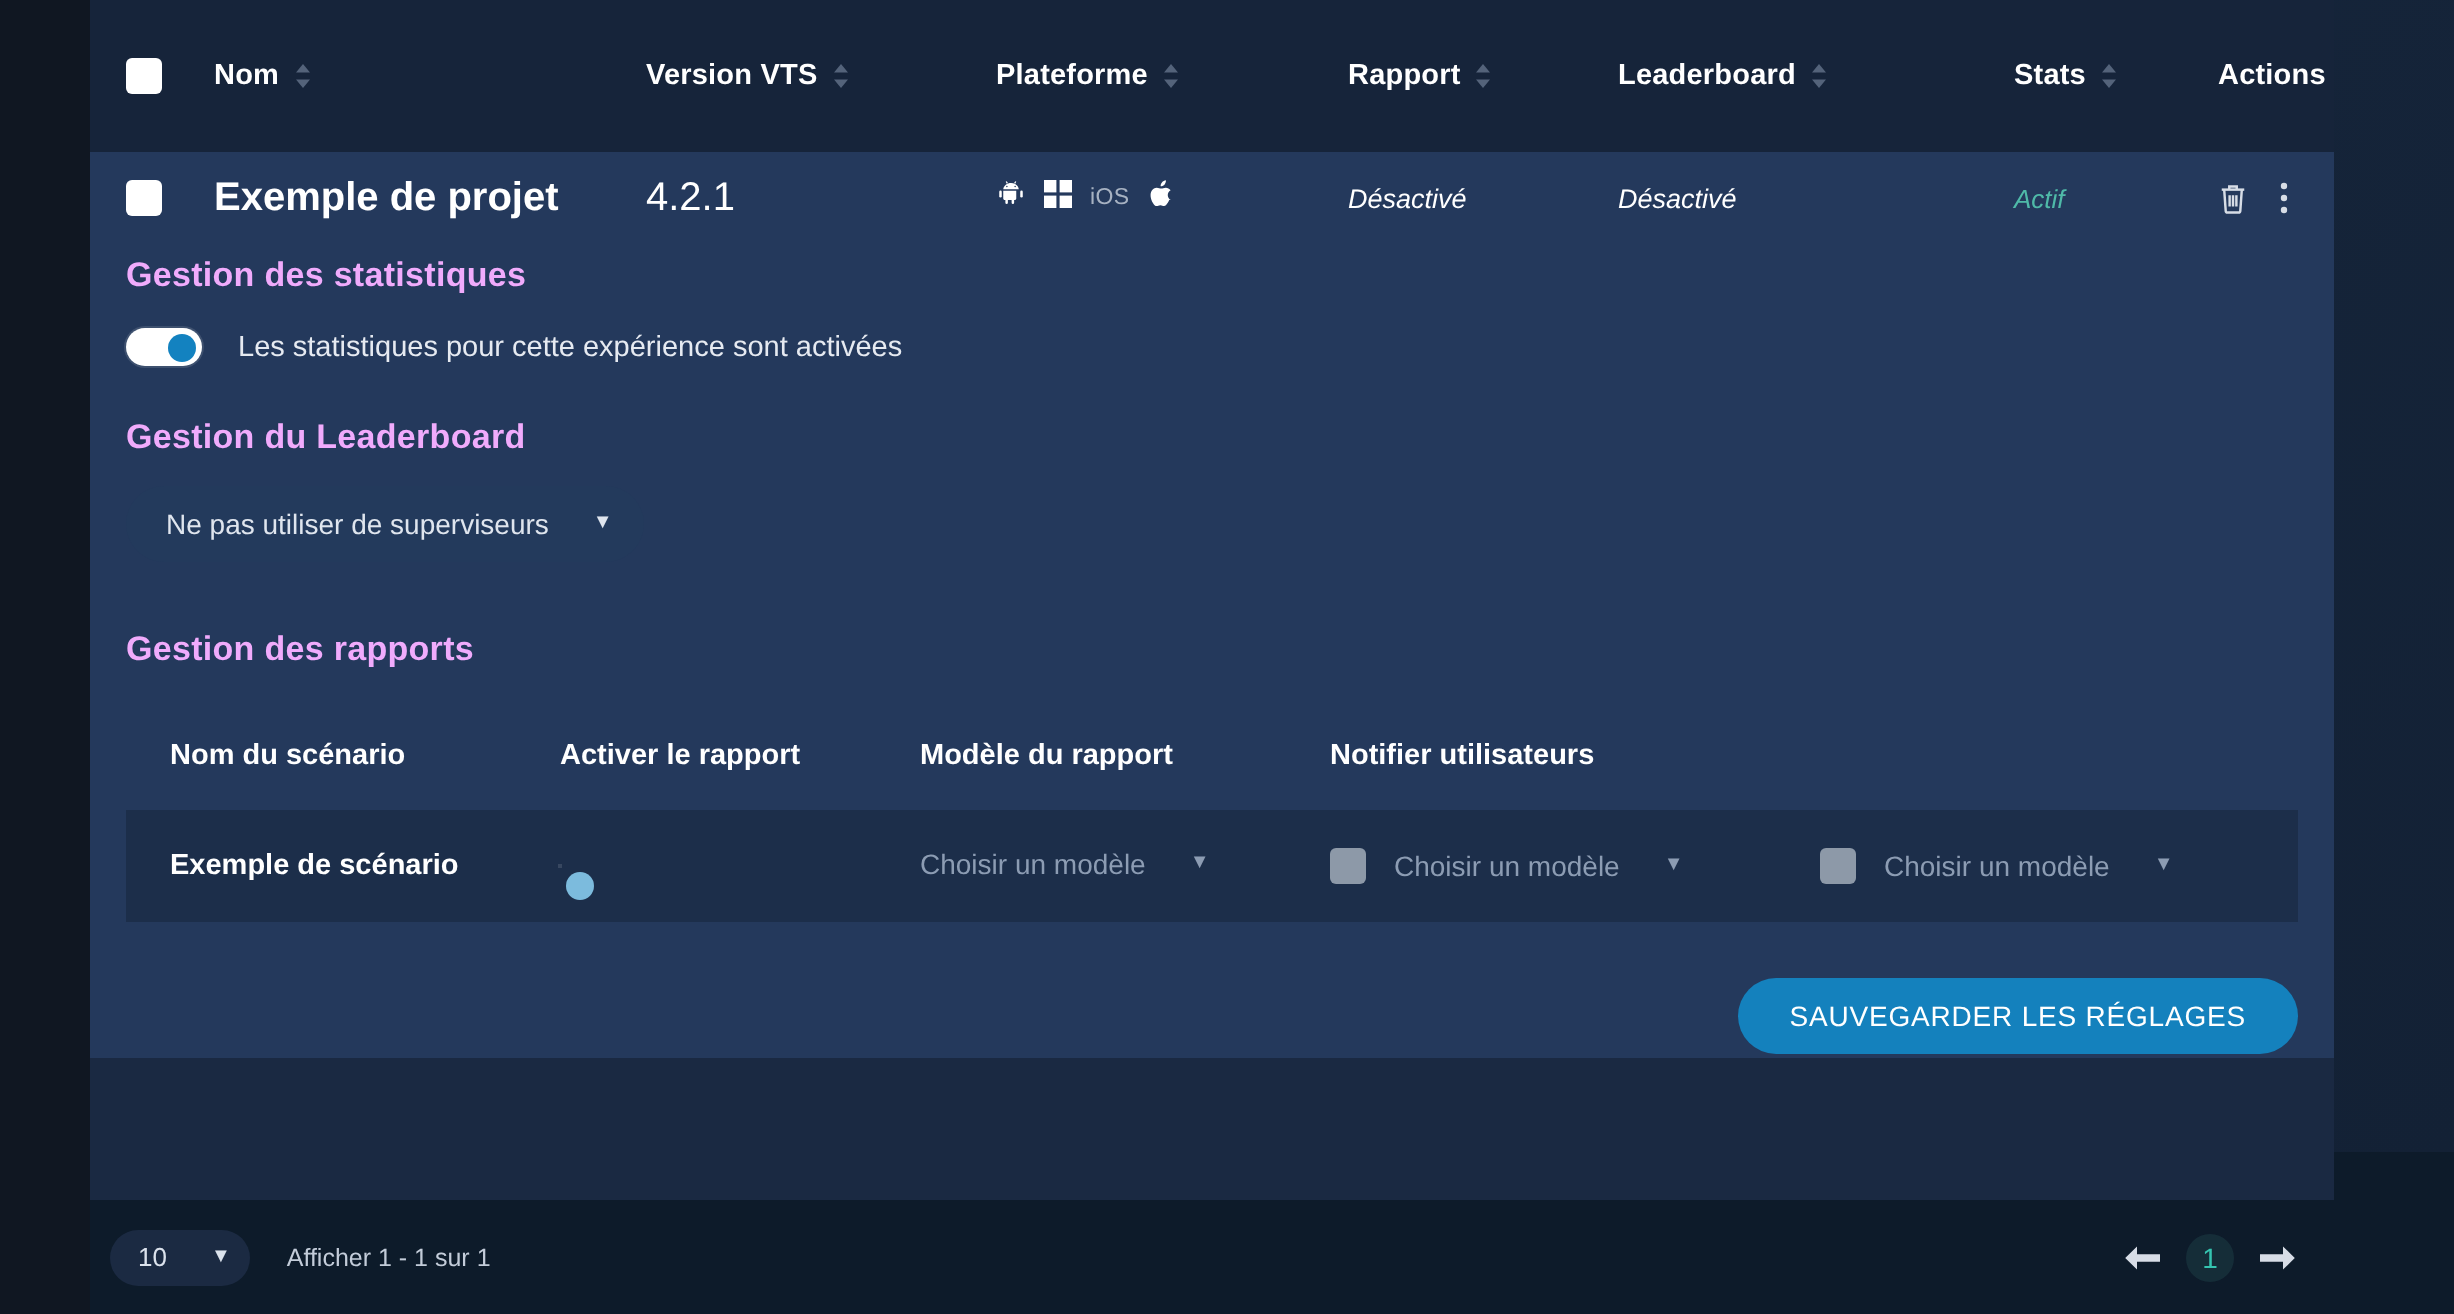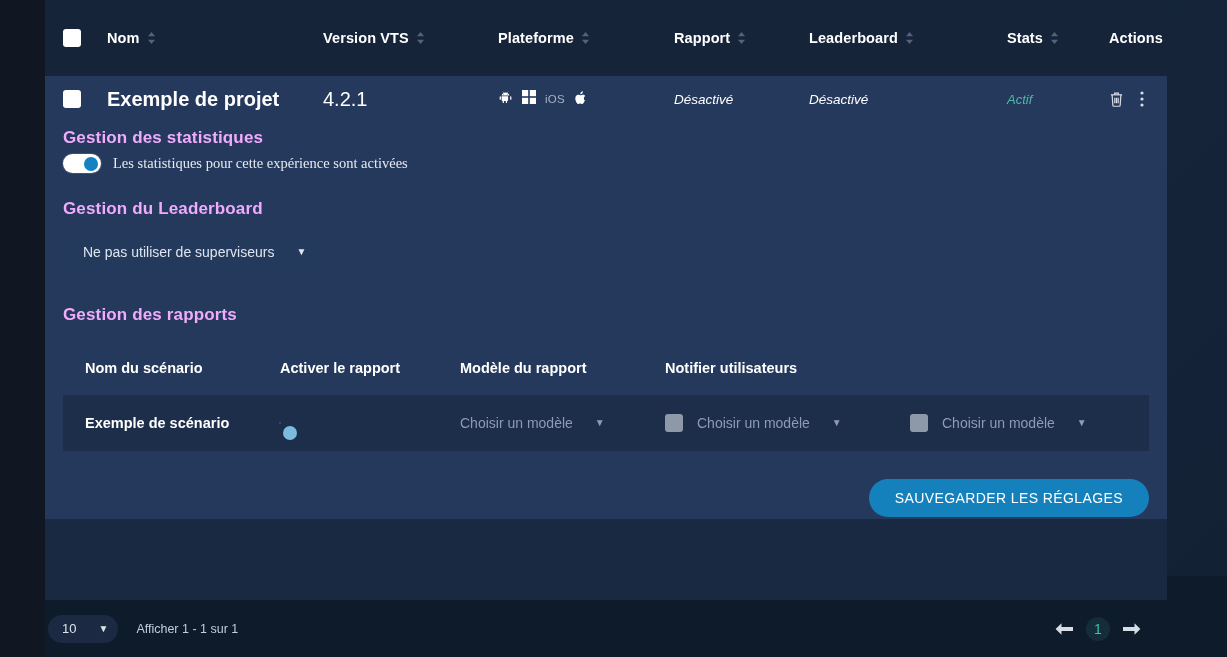--- a/index.html
+++ b/index.html
@@ -108,21 +108,21 @@
 
   
   .exp-body { padding: 0 18px 0 18px; }
   .sec-title {
     color:#f0abfc; font-size:17px; font-weight:bold;
     letter-spacing:.15px;
   }
   .sec-sub { color:#e3e8ef; font-size:14px; }
 
   .stat-block { padding-top: 6px; }
-  .stat-row { display:flex; align-items:center; gap:12px; margin-top:6px;font-family:Liberation Serif, serif; }
+  .stat-row { display:flex; align-items:center; gap:18px; margin-top:16px; }
   .stat-label { color:#e6eaf1; font-size:14.5px; }
 
   
   .toggle {
     width: 38px; height: 19px;
     border-radius: 11px;
     background: #ffffff;
     position: relative;
     cursor: pointer;
     flex: 0 0 38px;
@@ -199,21 +199,21 @@
     padding: 0 26px;
     font-size: 14px;
     letter-spacing:.4px;
     font-family: "Liberation Sans", sans-serif;
     cursor:pointer;
   }
 
   
   .footer {
     position:absolute;
-    left: 38px; top: 600px;
+    left: 45px; top: 600px;
     width: 1122px; height: 57px;
     display:flex; align-items:center;
     padding: 0 18px 0 10px;
     z-index: 2;
   }
   .pg-size {
     display:inline-flex; align-items:center;
     background:#1b2a42;
     border-radius: 16px;
     height: 28px;

